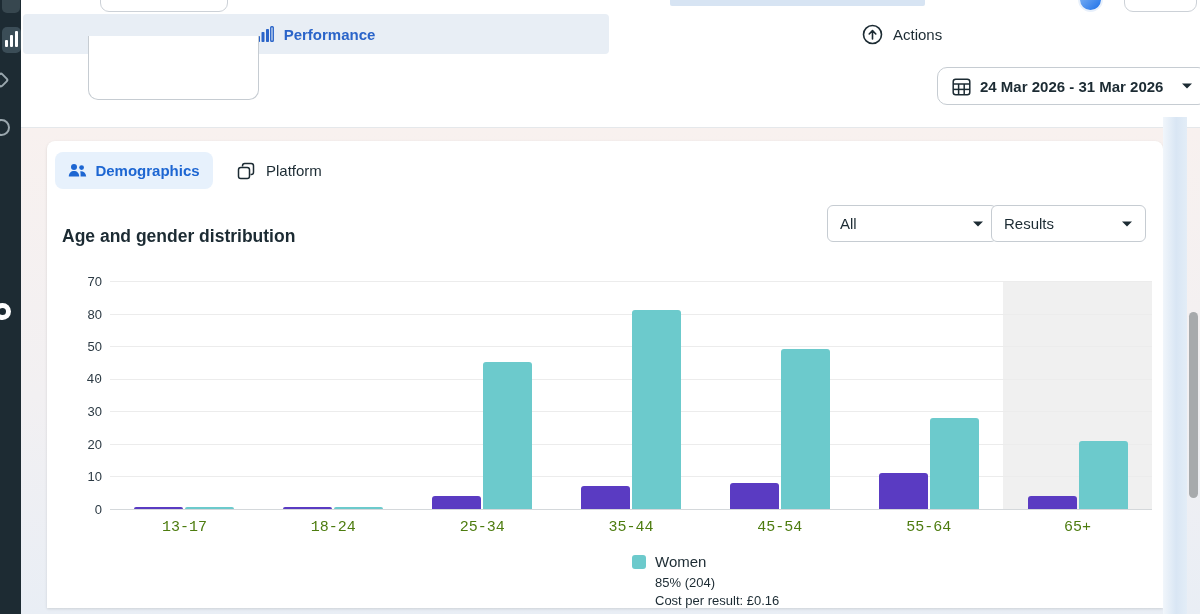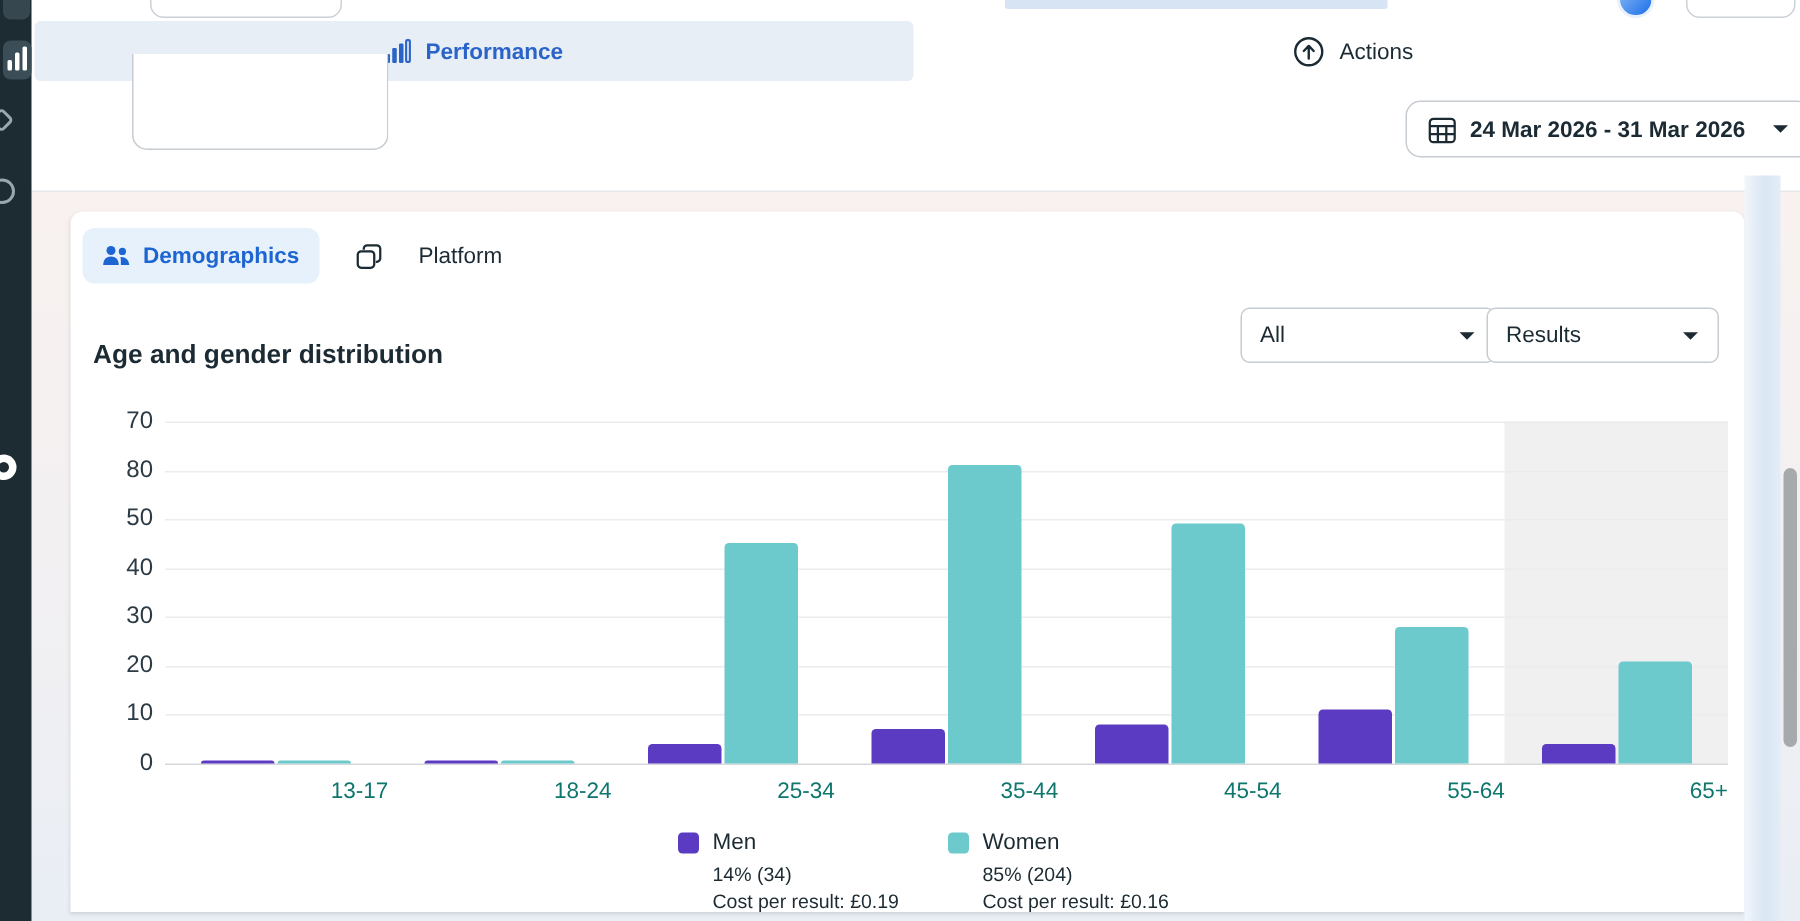--- a/index.html
+++ b/index.html
@@ -54,46 +54,46 @@
   
   .content { position:absolute; left:0; top:128px; width:100%; height:486px;
     background:linear-gradient(180deg,#f8f1ef 0%, #f2f0f2 55%, #e9eef5 100%); }
   .card { position:absolute; left:26px; top:13px; width:1116px; height:467px; background:#fff;
     border-radius:8px 8px 0 0; box-shadow:0 1px 3px rgba(0,0,0,0.12); }
 
   
   .pill { position:absolute; left:8px; top:11px; width:158px; height:37px; background:#e7f1fc; border-radius:8px;
     display:flex; align-items:center; justify-content:center; gap:8px; cursor:pointer; }
   .pill .label { font-size:15px; font-weight:700; color:#1d66d2; }
-  .flat-tab { position:absolute; left:178px; top:11px; height:37px; display:flex; align-items:center; gap:24px; padding:0 12px; cursor:pointer; }
+  .flat-tab { position:absolute; left:178px; top:11px; height:37px; display:flex; align-items:center; gap:11px; padding:0 12px; cursor:pointer; }
   .flat-tab .label { font-size:15px; color:#1c2b33; }
 
   .card-title { position:absolute; left:15px; top:70px; font-size:17.5px; font-weight:700; color:#1c2b33; }
 
   .dd { position:absolute; top:64px; height:37px; background:#fff; border:1px solid #c6ccd2; border-radius:6px;
     display:flex; align-items:center; padding:0 12px; cursor:pointer; }
   .dd .label { font-size:15px; color:#1c2b33; }
   .dd .caret { margin-left:auto; }
   .dd.all { left:780px; width:170px; }
   .dd.results { left:944px; width:155px; }
 
   
   .chart-area { position:absolute; left:15px; top:140px; width:1090px; height:228px; }
   .y-axis { position:absolute; left:0; top:0; width:48px; height:100%; }
-  .ytick { position:absolute; right:8px; transform:translateY(-50%); font-size:16px; color:#2c3a44; }
+  .ytick { position:absolute; right:8px; transform:translateY(-50%); font-size:13px; color:#2c3a44; }
   .plot { position:absolute; left:48px; top:0; width:1042px; height:100%; }
   .gridwrap { position:absolute; inset:0; }
   .hl-band { position:absolute; top:0; bottom:0; background:#f0f0f0; }
   .gridline { position:absolute; left:0; right:0; height:1px; background:#ececec; }
   .gridline.zero { background:#d4d8db; }
   .slots { position:absolute; inset:0; display:flex; }
   .slot { flex:1; display:flex; align-items:flex-end; justify-content:center; gap:2px; height:100%; }
   .bar { width:49px; border-radius:3px 3px 0 0; }
   .x-labels { position:absolute; left:63px; top:374px; width:1042px; display:flex; }
-  .xtick { flex:1; text-align:right; font-size:15px; color:#0f766e; padding-top:4px; }
+  .xtick { flex:1; text-align:center; font-size:15px; color:#4d7c0f; padding-top:4px;font-family:Liberation Mono, monospace; }
 
   
   .legend-block { position:absolute; top:412px; }
   .legend-block.men { left:405px; }
   .legend-block.women { left:585px; }
   .legend-head { display:flex; align-items:center; gap:9px; }
   .swatch { width:14px; height:14px; border-radius:3px; }
   .legend-name { font-size:15px; color:#1c2b33; }
   .legend-sub { font-size:13px; color:#1c2b33; margin-top:4px; margin-left:23px; line-height:17px; }
 
@@ -218,21 +218,21 @@
                 <path d="M1 1.5 L6 6.5 L11 1.5 Z" fill="#1c2b33"></path>
               </svg>
           </span>
         </div>
 
         <div class="chart-area">
           <div class="y-axis">
               <div class="ytick" style="top: 0px;">70</div>
               <div class="ytick" style="top: 32.5714px;">80</div>
               <div class="ytick" style="top: 65.1429px; margin-left: 33px;">50</div>
-              <div class="ytick" style="top: 97.7143px;">40</div>
+              <div class="ytick" style="top: 97.7143px; font-family: Liberation Mono, monospace;">40</div>
               <div class="ytick" style="top: 130.286px;">30</div>
               <div class="ytick" style="top: 162.857px;">20</div>
               <div class="ytick" style="top: 195.429px;">10</div>
               <div class="ytick" style="top: 228px;">0</div>
             </div>
           <div class="plot">
             <div class="gridwrap">
                 <div class="hl-band" style="left: 85.7143%; width: 14.2857%; background: rgb(240, 240, 240);"></div>
                 <div class="gridline" style="top: 0px;"></div>
                 <div class="gridline" style="top: 32.5714px;"></div>
@@ -278,28 +278,20 @@
         <div class="x-labels">
             <div class="xtick">13-17</div>
             <div class="xtick">18-24</div>
             <div class="xtick">25-34</div>
             <div class="xtick">35-44</div>
             <div class="xtick">45-54</div>
             <div class="xtick">55-64</div>
             <div class="xtick">65+</div>
           </div>
 
-        <div class="legend-block men">
-          <div class="legend-head">
-            <span class="swatch" style="background: rgb(90, 59, 194);"></span>
-            <span class="legend-name">Men</span>
-          </div>
-          <div class="legend-sub">14% (34)</div>
-          <div class="legend-sub" style="margin-top:1px">Cost per result: £0.19</div>
-        </div>
         <div class="legend-block women">
           <div class="legend-head">
             <span class="swatch" style="background: rgb(108, 202, 204);"></span>
             <span class="legend-name">Women</span>
           </div>
           <div class="legend-sub">85% (204)</div>
           <div class="legend-sub" style="margin-top:1px">Cost per result: £0.16</div>
         </div>
 
       </section>

